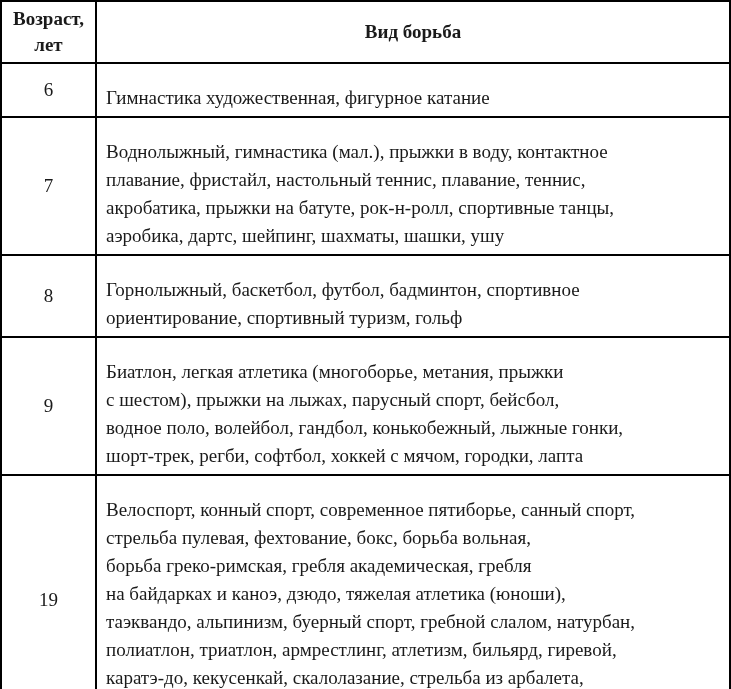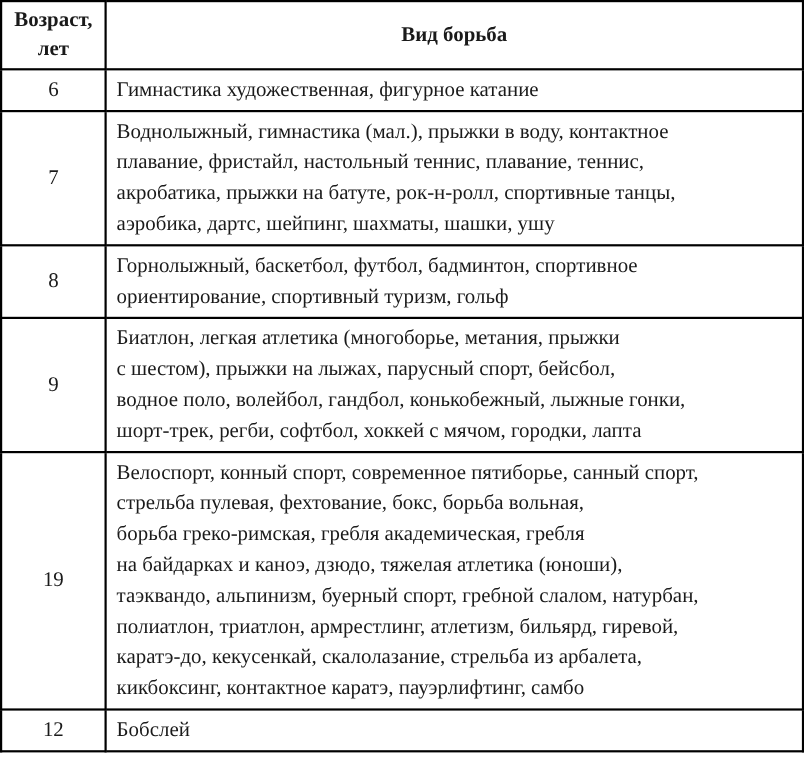--- a/index.html
+++ b/index.html
@@ -37,21 +37,21 @@
   td.age-cell {
     text-align: center;
     vertical-align: middle;
     padding: 2px;
   }
   td.sports-cell {
     text-align: left;
     vertical-align: middle;
     white-space: pre-line;
     line-height: 28px;
-    padding: 4px 8px 4px 9px;
+    padding: 20px 8px 4px 9px;
     margin-top: 18px;
   }
 </style>
 </head>
 <body>
 
 <div class="page">
   <table class="sports-table">
     <colgroup>
       <col class="age-col">

